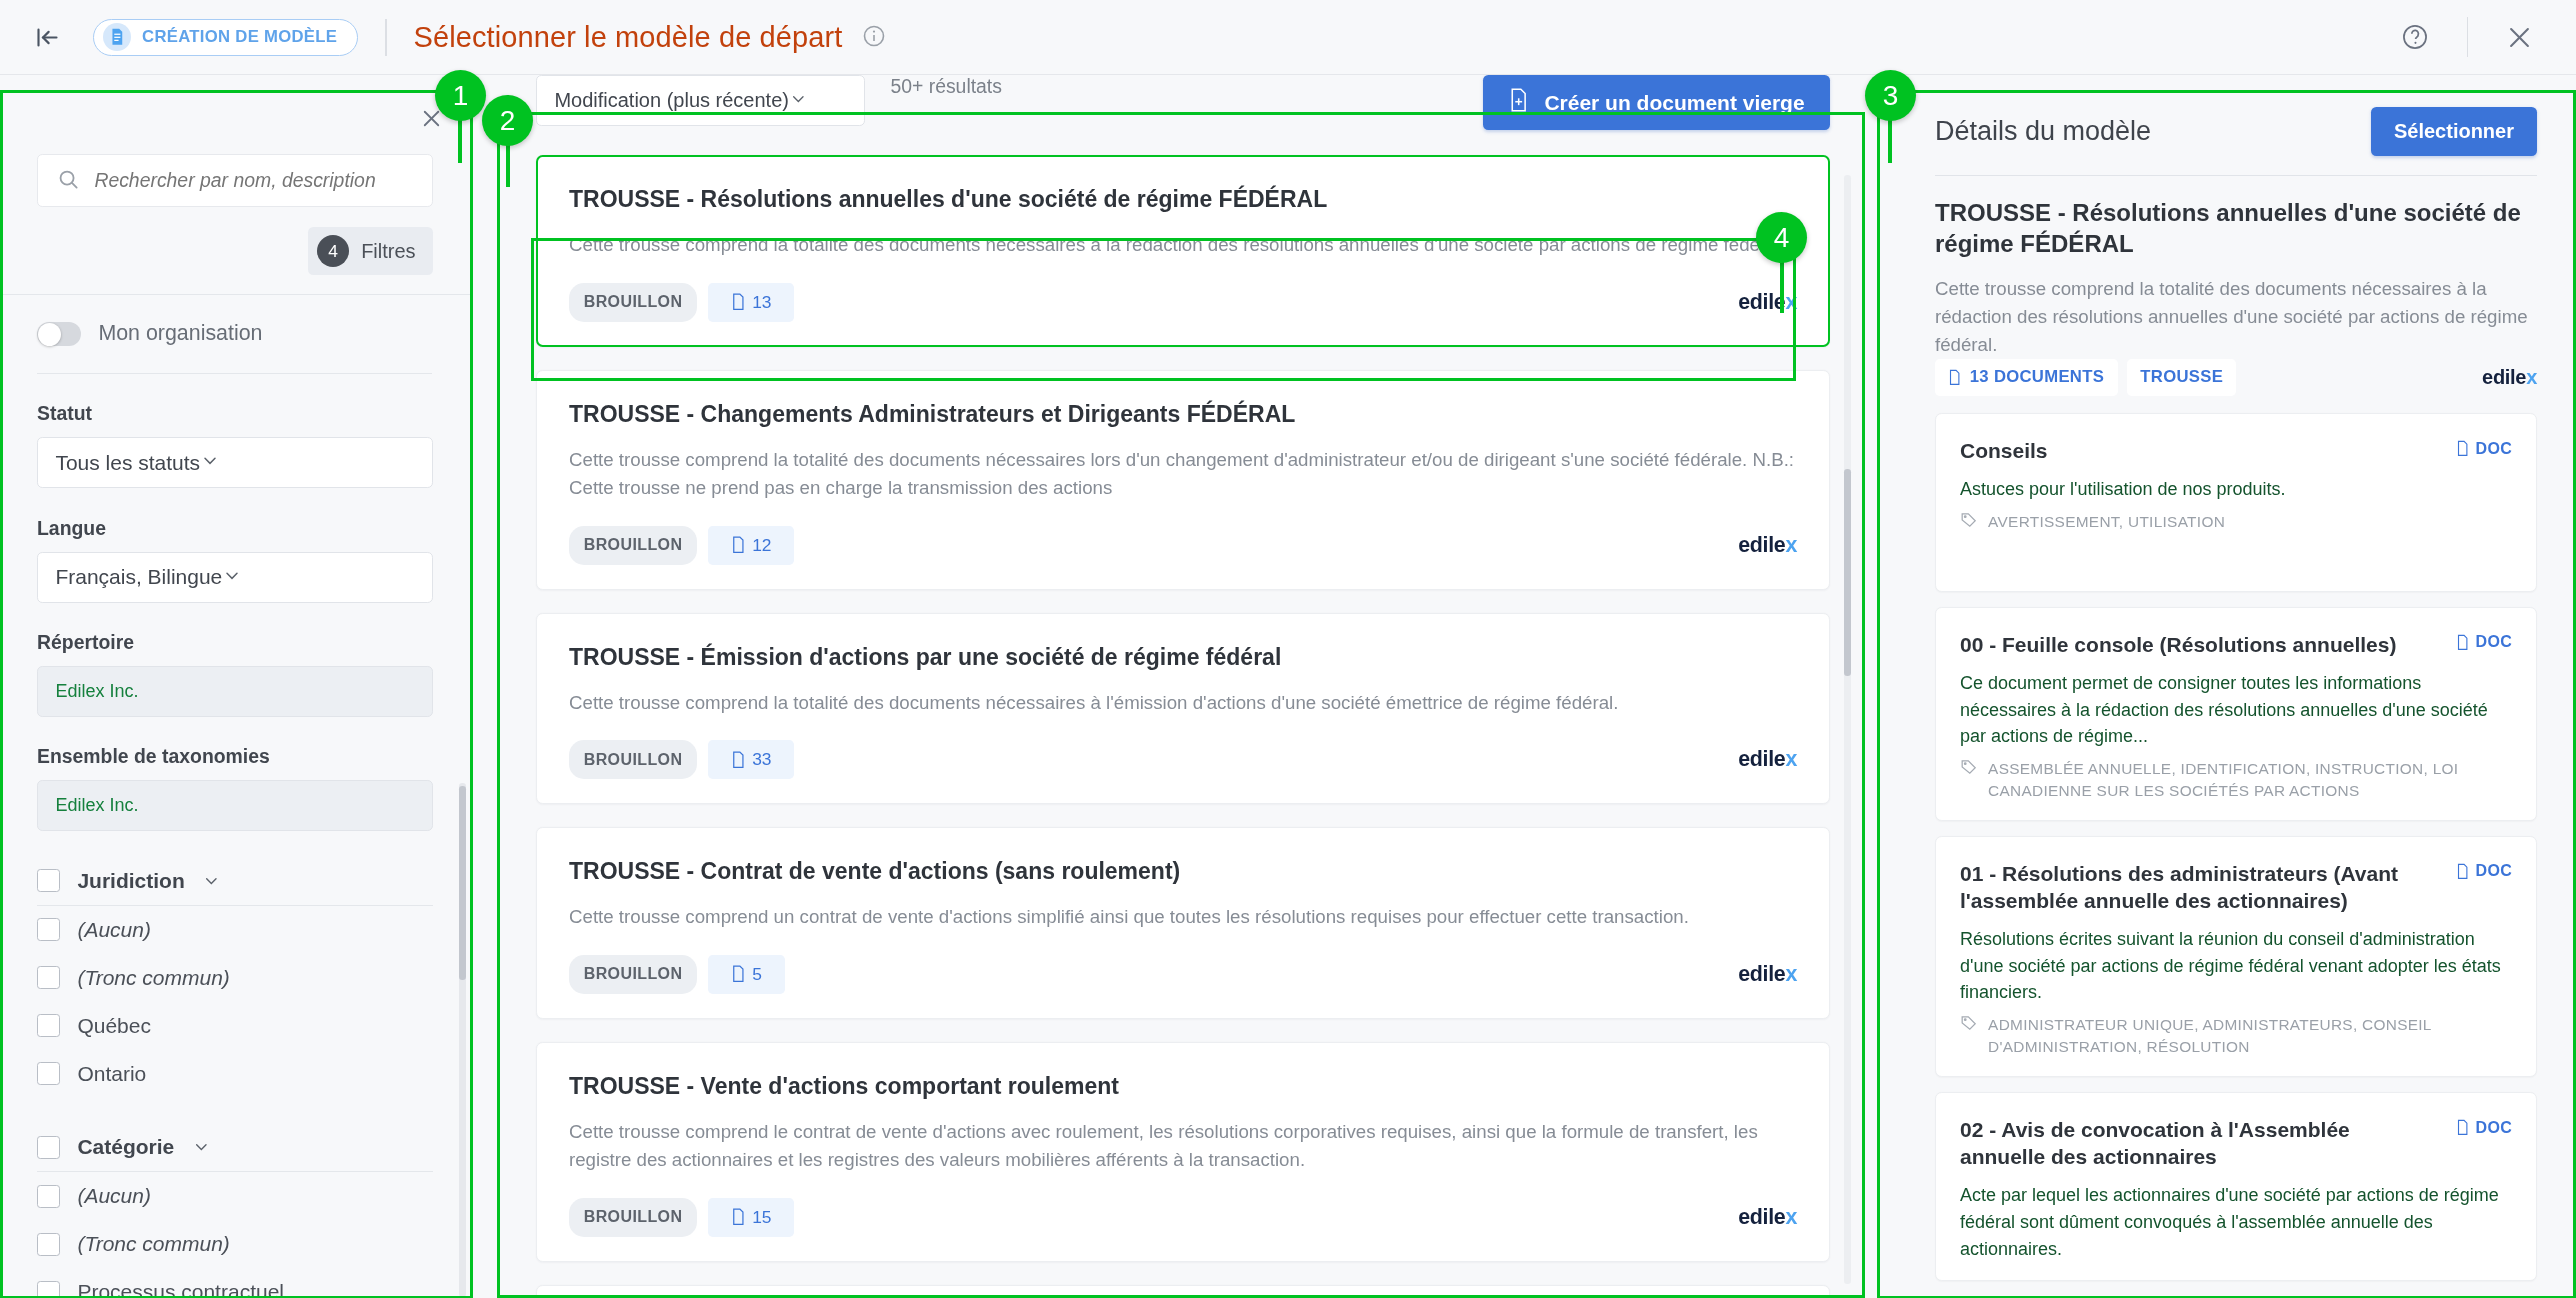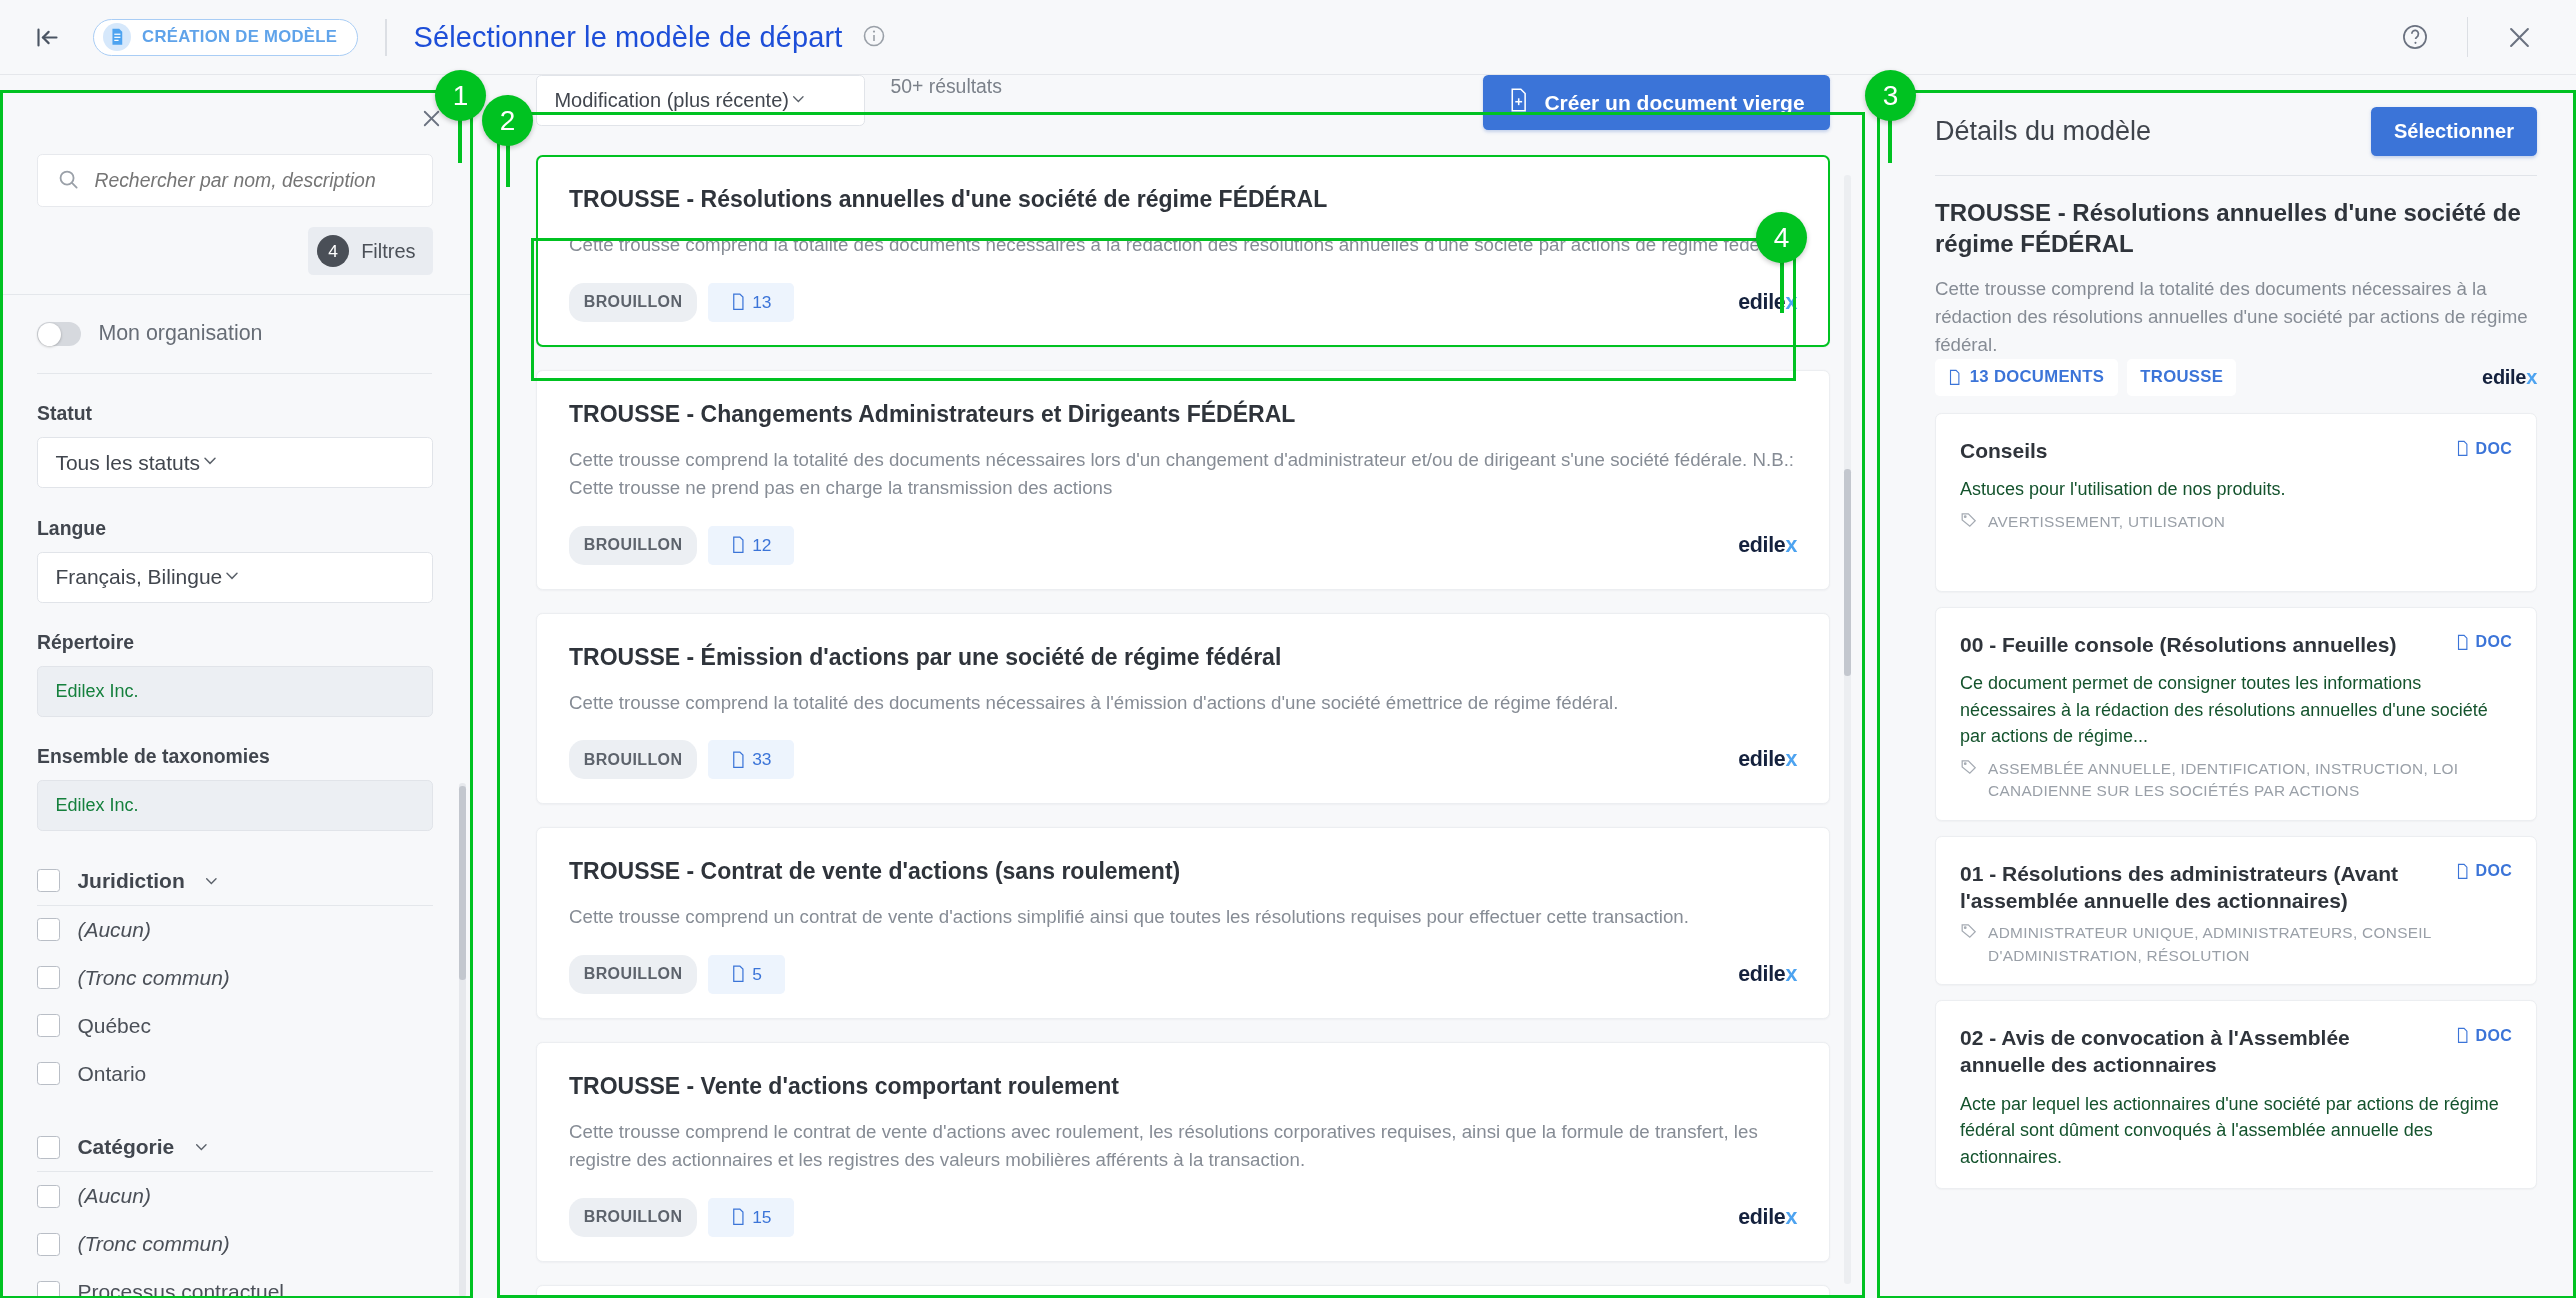--- a/index.html
+++ b/index.html
@@ -29,21 +29,21 @@
     background: #ffffff; cursor: pointer;
   }
   .chip-ico {
     width: 28px; height: 28px; border-radius: 50%;
     background: #d6e8fb; display: flex; align-items: center; justify-content: center;
   }
   .chip-label {
     font-size: 16.7px; font-weight: 700; color: #5fa3ea; letter-spacing: 0.3px;
   }
   .vdiv { width: 1.3px; height: 37px; background: #dcdfe4; margin: 0 27px; }
-  .page-title { font-size: 29px; color: #1d4ed8; font-weight: 400; letter-spacing: 0.1px; }
+  .page-title { font-size: 29px; color: #c2410c; font-weight: 400; letter-spacing: 0.1px; }
   .info-ico { margin-left: 20px; color: #9aa0a8; cursor: pointer; }
   .topbar-right {
     margin-left: auto; display: flex; align-items: center; height: 100%;
   }
   .icon-btn {
     width: 41px; height: 41px; display: flex; align-items: center; justify-content: center;
     color: #6b7280; cursor: pointer;
   }
   .topbar-right .vdiv2 { width: 1.3px; height: 40px; background: #dcdfe4; margin: 0 31px; }
   .close-x { margin-right: 36px; }
@@ -657,20 +657,21 @@
       <div class="dcard">
         <div class="dcard-top">
           <div class="dcard-title">01 - Résolutions des administrateurs (Avant l'assemblée annuelle des actionnaires)</div>
           <div class="doc-tag">
             <svg width="13.4" height="16.7" viewBox="0 0 24 28" fill="none" stroke="#3b74d8" stroke-width="2">
                 <path d="M4.5 1.5h10l5 5v20h-15z"></path>
               </svg>
             <span>DOC</span>
           </div>
         </div>
+        <div class="dcard-desc">Résolutions écrites suivant la réunion du conseil d'administration d'une société par actions de régime fédéral venant adopter les états financiers.</div>
         <div class="dcard-tags">
           <span>
             <svg width="17.4" height="17.4" viewBox="0 0 24 24" fill="none" stroke="#a5abb3" stroke-width="1.7">
                 <path d="M3 12.5V4h8.5L21 13.5 13.5 21z"></path>
                 <circle cx="7.2" cy="7.8" r="1.1"></circle>
               </svg>
           </span>
           <span class="tagtxt">ADMINISTRATEUR UNIQUE, ADMINISTRATEURS, CONSEIL D'ADMINISTRATION, RÉSOLUTION</span>
         </div>
       </div>

